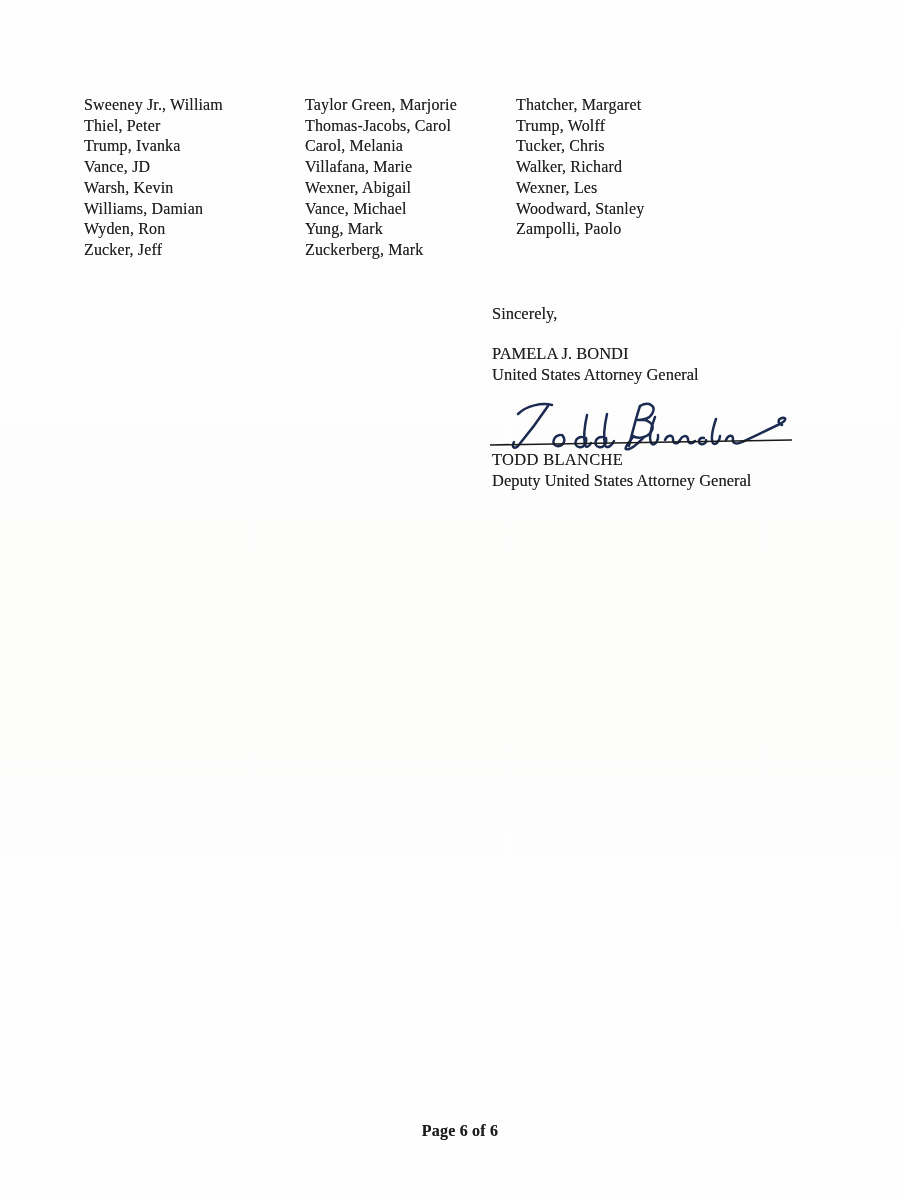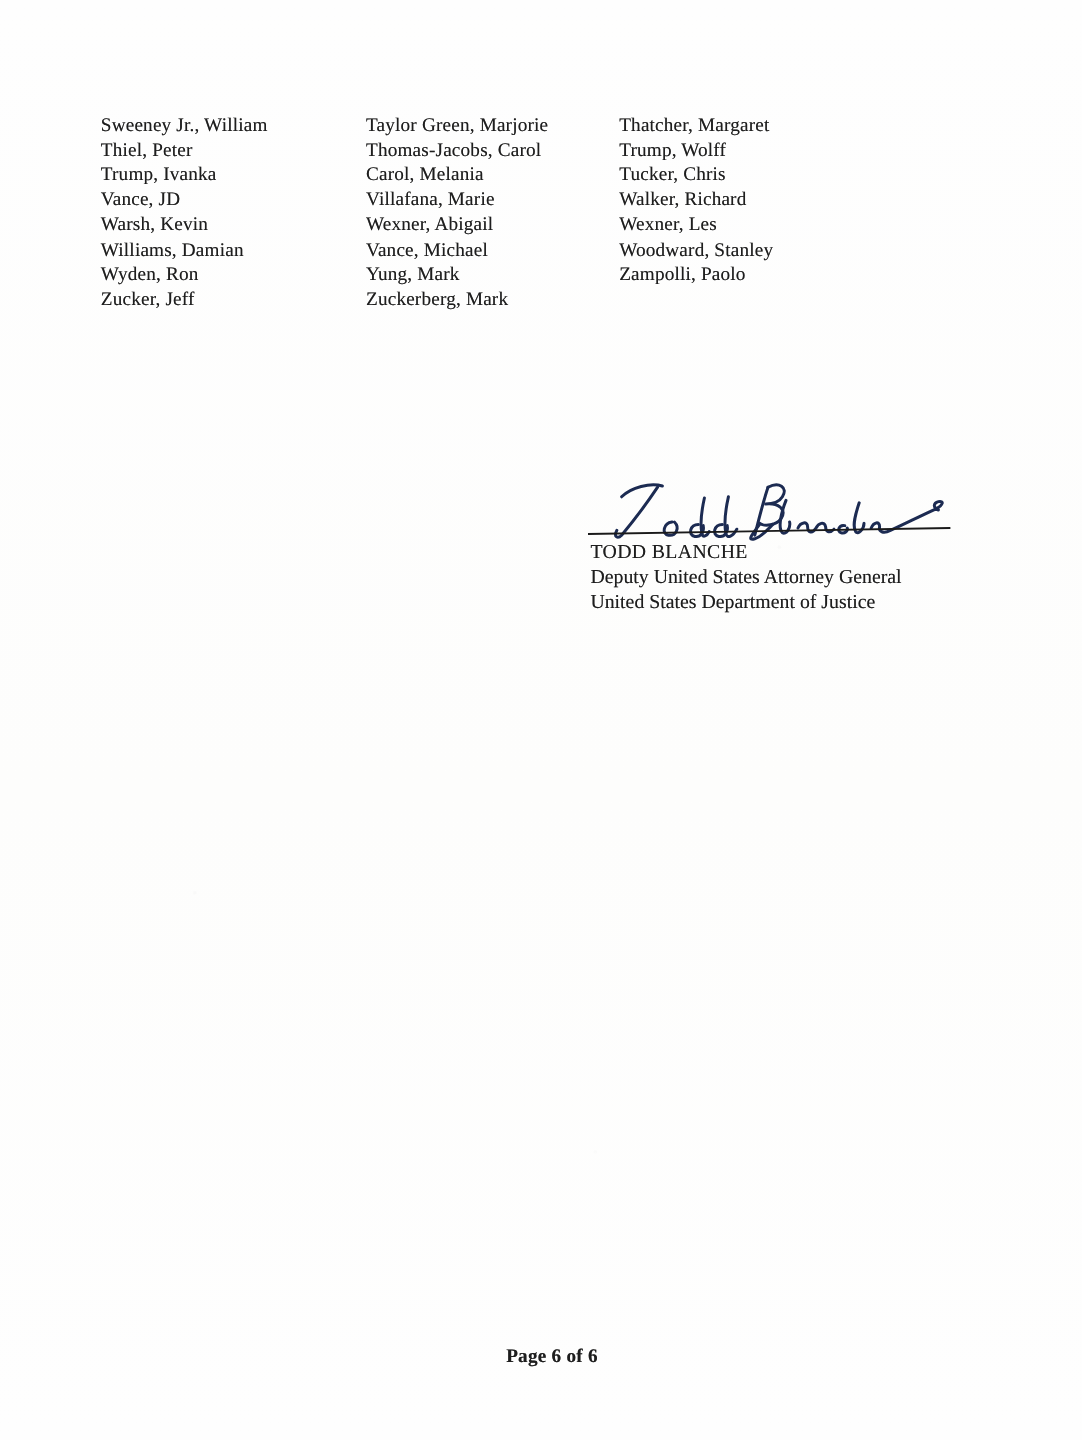--- a/index.html
+++ b/index.html
@@ -79,20 +79,25 @@
   <div class="names col3 doc-text">
       <div class="name-line">Thatcher, Margaret</div>
       <div class="name-line">Trump, Wolff</div>
       <div class="name-line">Tucker, Chris</div>
       <div class="name-line">Walker, Richard</div>
       <div class="name-line">Wexner, Les</div>
       <div class="name-line">Woodward, Stanley</div>
       <div class="name-line">Zampolli, Paolo</div>
     </div>
 
+  <div class="closing doc-text">
+    <div class="salutation">Sincerely,</div>
+    <div>PAMELA J. BONDI</div>
+    <div>United States Attorney General</div>
+  </div>
 
   <div class="sigblock">
     <svg class="sig-svg" viewBox="0 0 306 56" aria-label="handwritten signature">
       <g fill="none" stroke="#1c2b52" stroke-width="2.5" stroke-linecap="round" stroke-linejoin="round">
 
         <path d="M30,18 C38,10 54,6 64,9"></path>
         <path d="M60,10 C52,22 40,38 30,50 C27,53 23,52 26,46"></path>
 
         <path d="M72,39 C65,40 63,49 69,50 C75,51 79,44 74,39"></path>
 
@@ -115,18 +120,17 @@
         <path d="M238,44 C240,39 245,38 245,43 C244,47 248,49 254,46 C265,41 279,34 292,28 C298,25 299,21 294,22 C290,23 289,27 294,29"></path>
       </g>
 
       <line x1="2" y1="49" x2="304" y2="44" stroke="#1a1a1a" stroke-width="1.6"></line>
     </svg>
   </div>
 
   <div class="printed doc-text">
     <div class="pname">TODD BLANCHE</div>
     <div>Deputy United States Attorney General</div>
-    <div>United States Department of Justice</div>
   </div>
 
   <div class="pagenum doc-text">Page 6 of 6</div>
 
 </div>
 
 </body></html>

